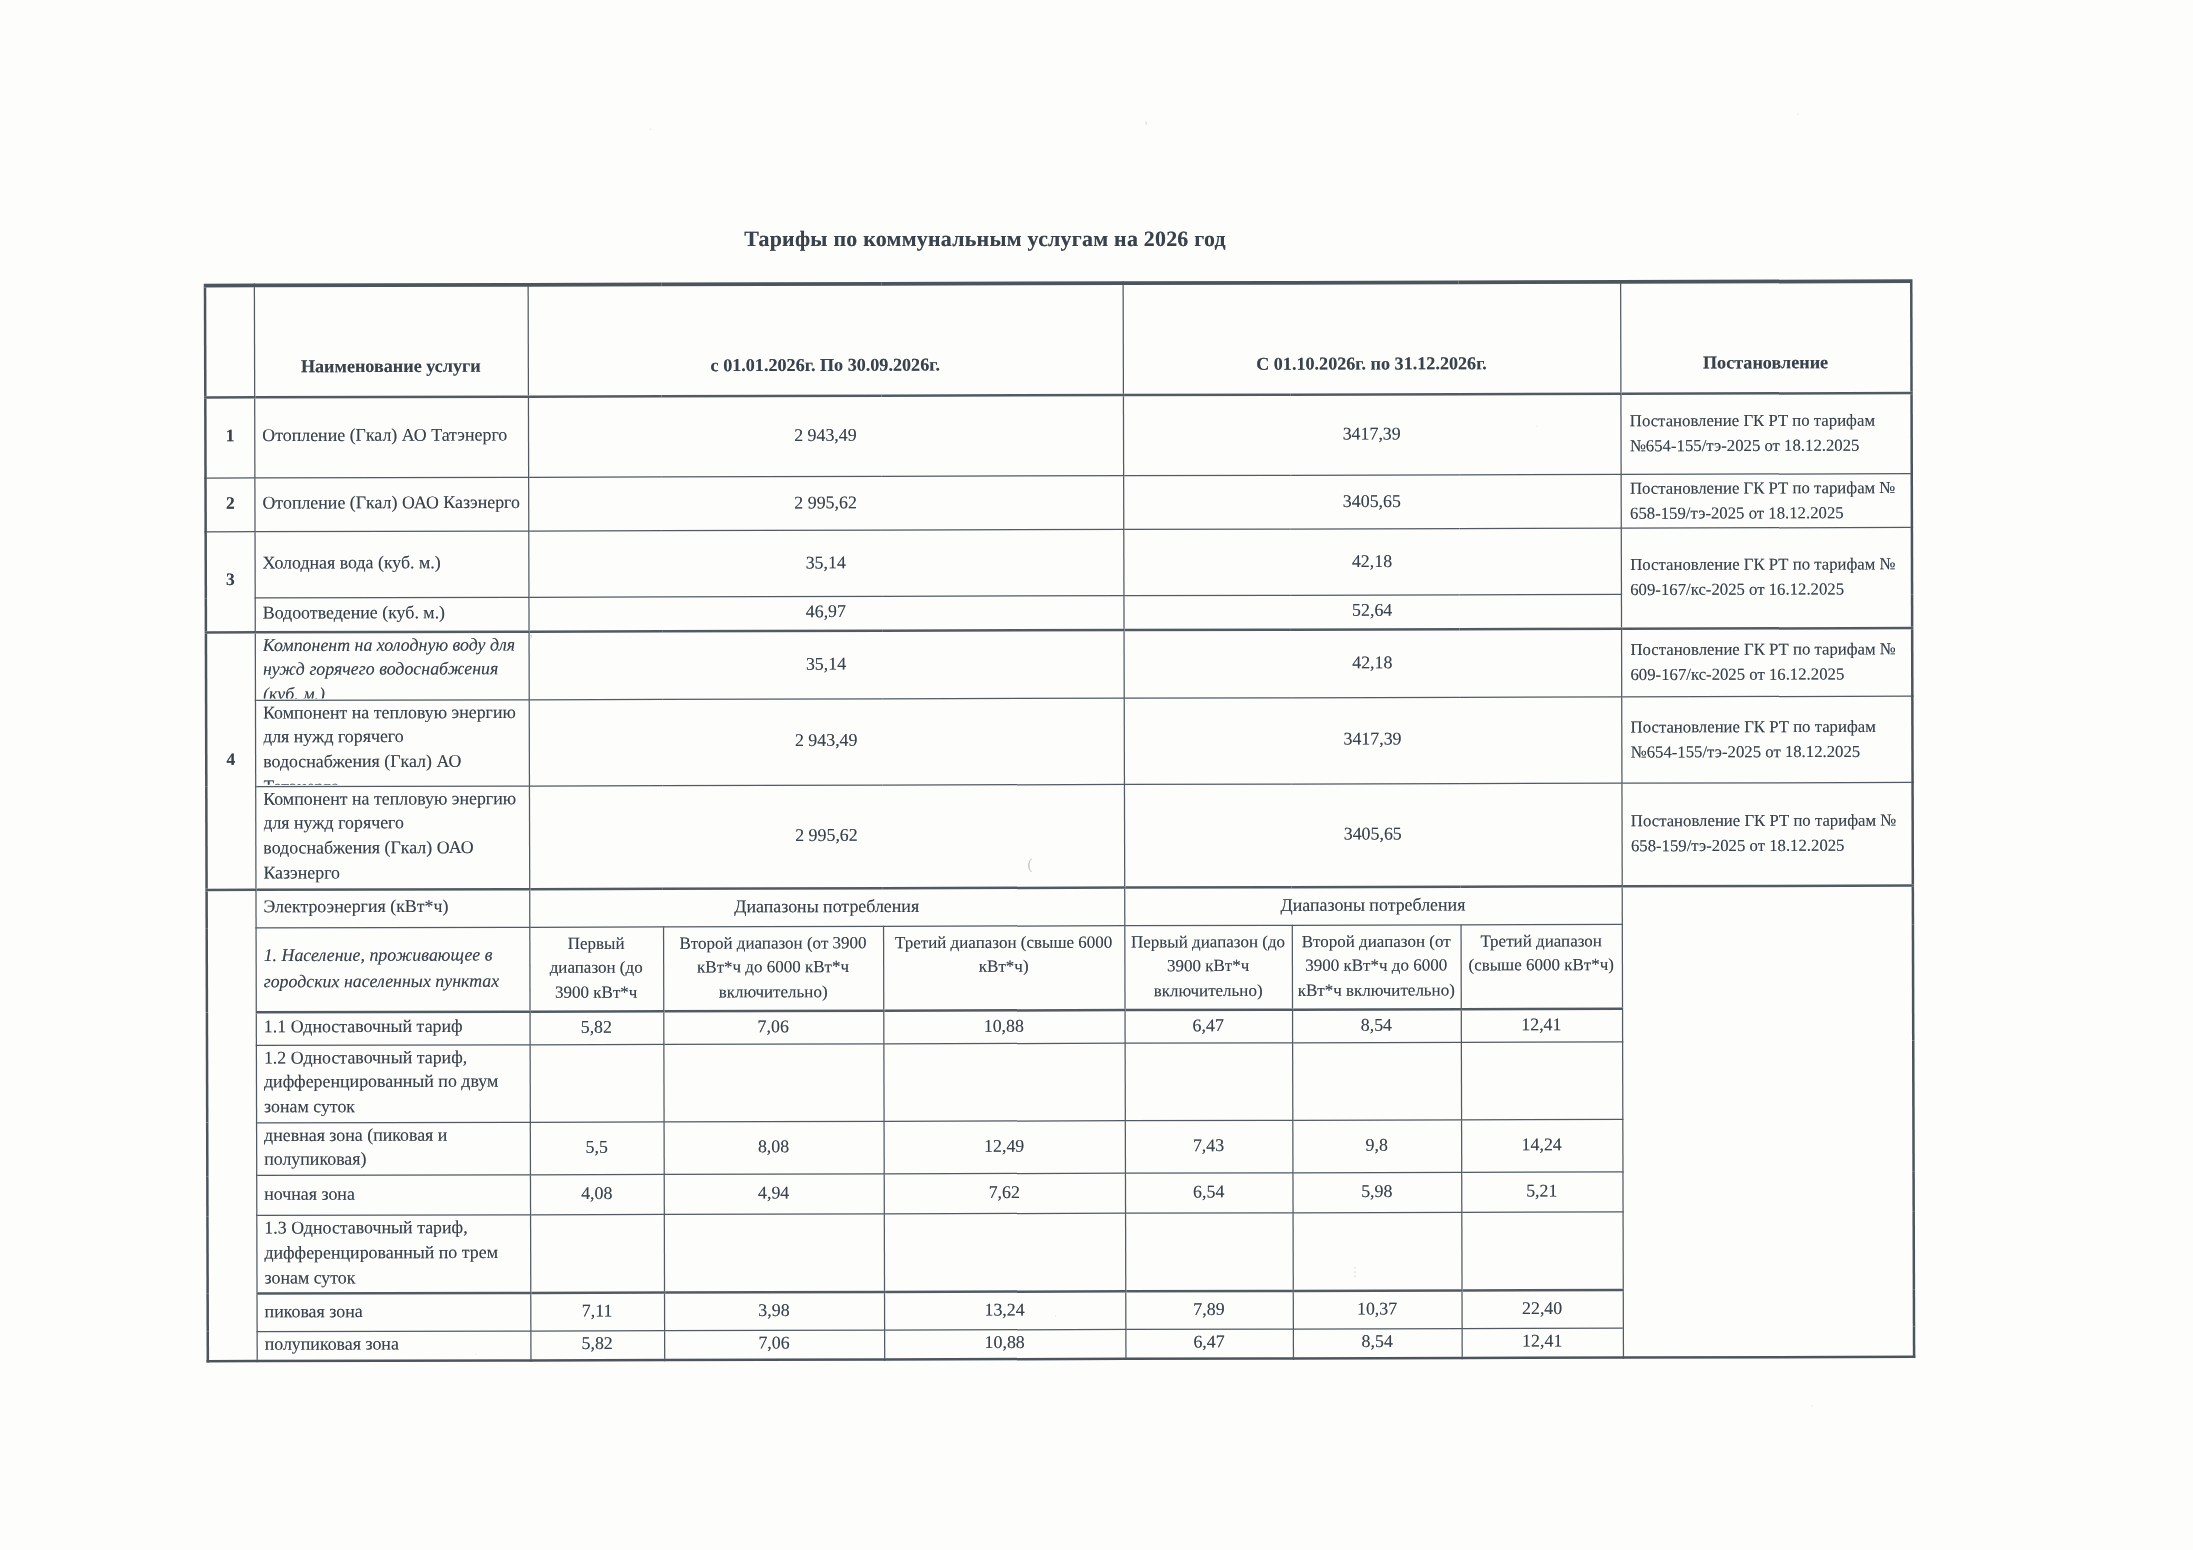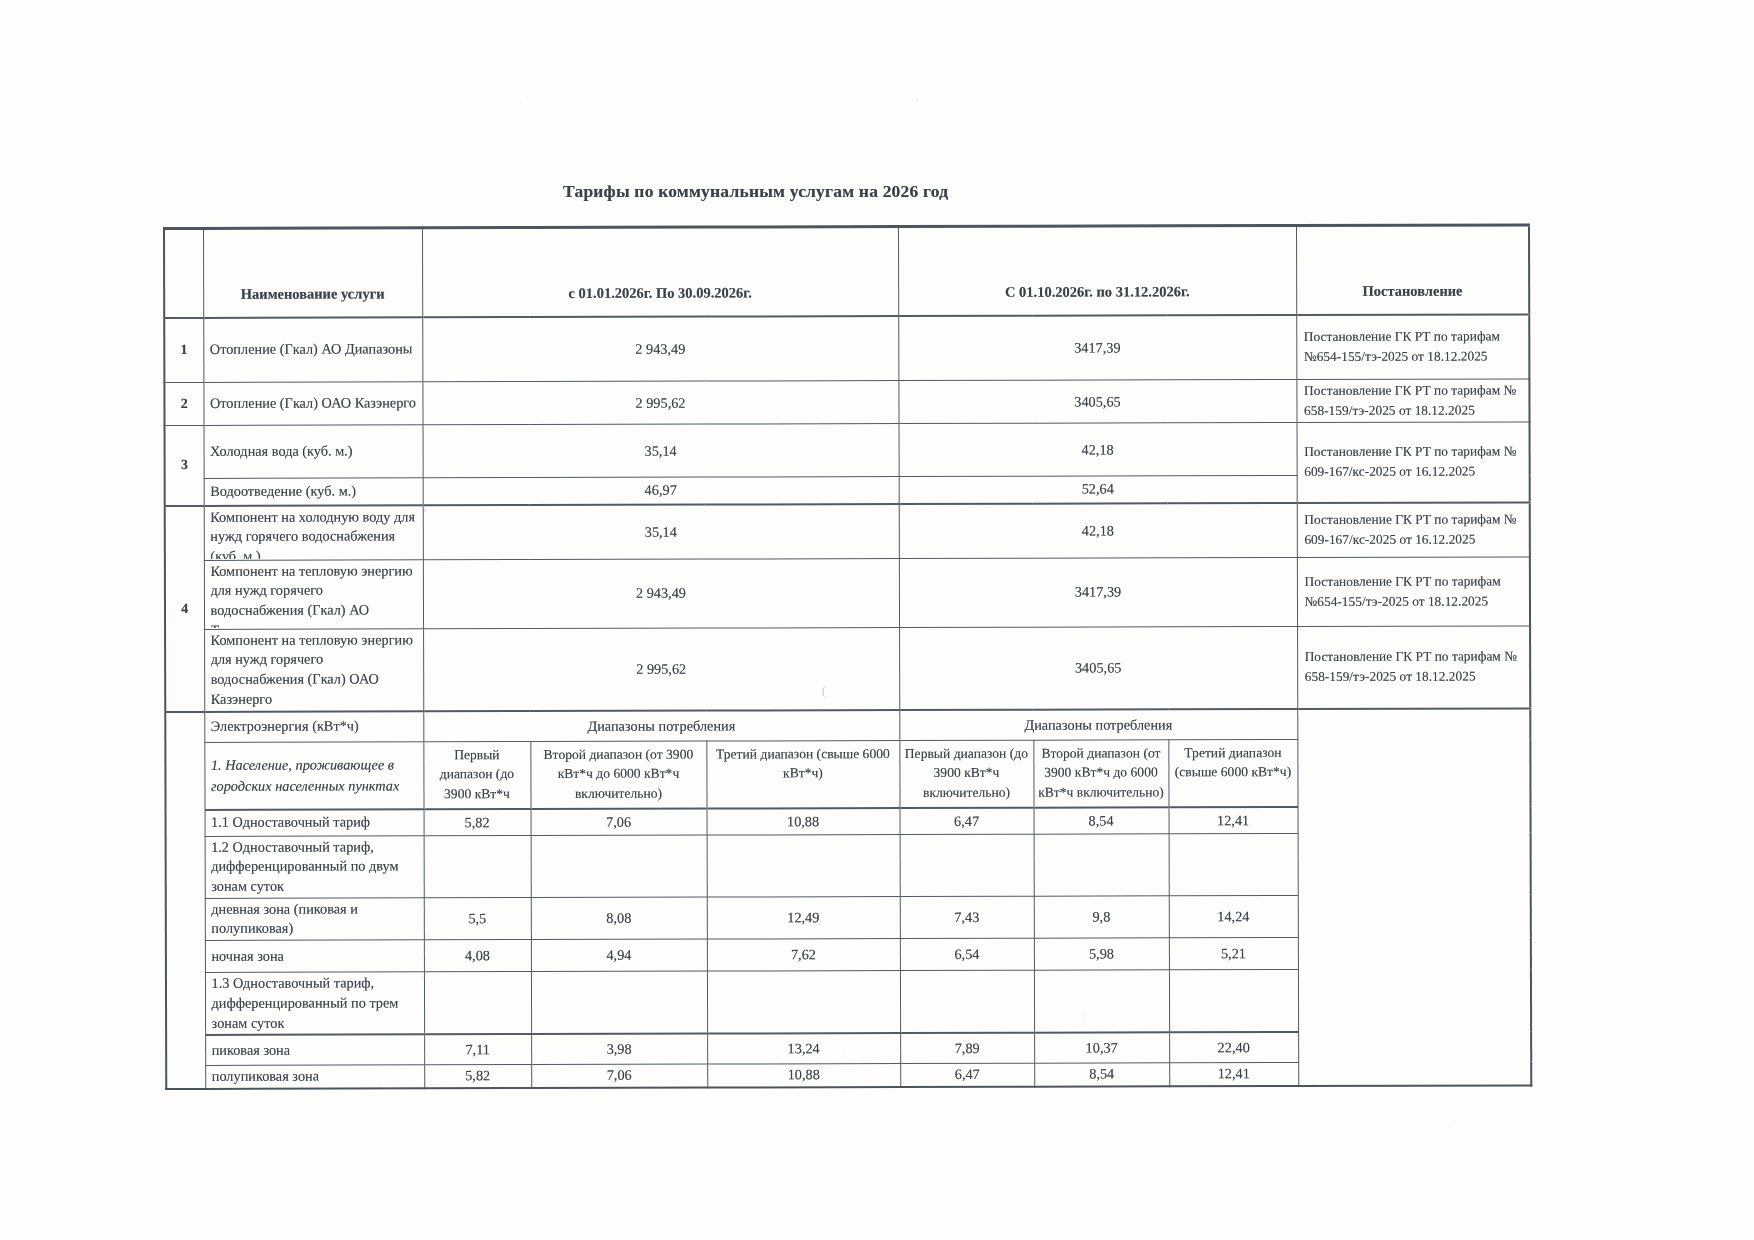--- a/index.html
+++ b/index.html
@@ -4,21 +4,21 @@
 <style>
   html,body{margin:0;padding:0;}
   body{
     width:1754px;height:1240px;overflow:hidden;position:relative;
     background:#fdfdfb;
     font-family:"Liberation Serif","DejaVu Serif",serif;
     color:#3a434d;
   }
   .page-title{
     position:absolute;left:563px;top:181px;width:450px;
-    font-size:17.5px;font-weight:bold;
+    text-align:center;font-size:17.5px;font-weight:bold;
     letter-spacing:.2px;
     text-shadow:0 0 .5px rgba(58,67,77,.55);
   }
   .tbl-wrap{
     position:absolute;left:163px;top:227px;
     transform:rotate(-0.15deg);transform-origin:left top;
   }
   table{
     border-collapse:collapse;table-layout:fixed;width:1365px;
     font-size:14px;color:#3a434d;
@@ -35,21 +35,21 @@
   .c{text-align:center;}
   .cell-num{text-align:center;font-weight:bold;font-size:14px;}
   .cell-name{text-align:left;font-size:14.3px;line-height:1.38;padding-left:6px;}
   .cell-val{text-align:center;font-size:14.3px;}
   .hdr{font-weight:bold;font-size:14.5px;text-align:center;vertical-align:bottom;padding-bottom:13px;line-height:1.3;}
   .eh{font-size:13.6px;text-align:center;line-height:1.42;vertical-align:top;padding-top:3px;}
   .eh .hclip{height:62px;overflow:hidden;}
   .decree{font-size:13.4px;text-align:left;line-height:1.5;padding-left:7px;padding-right:4px;}
   .group-label{font-style:italic;font-size:14.3px;line-height:1.5;}
   .nclip{overflow:hidden;}
-  .r4a .nclip{max-height:51px;}
+  .r4a .nclip{max-height:51px;font-style:italic;}
   .r4b .nclip{max-height:66px;}
   .elec-label td{font-size:14.3px;}
   
   .speck{position:absolute;color:#8a8378;pointer-events:none;}
 </style>
 </head>
 <body>
 
 <div class="page-title">Тарифы по коммунальным услугам на 2026 год</div>
 
@@ -71,21 +71,21 @@
         <tr style="height:89px">
     <td class="hdr"></td>
     <td class="hdr">Наименование услуги</td>
     <td class="hdr" colspan="3">с 01.01.2026г. По 30.09.2026г.</td>
     <td class="hdr" colspan="3">С 01.10.2026г. по 31.12.2026г.</td>
     <td class="hdr">Постановление</td>
   </tr>
 
   <tr style="height:65px" class="heavy">
     <td class="cell-num">1</td>
-    <td class="cell-name">Отопление (Гкал) АО Диапазоны</td>
+    <td class="cell-name">Отопление (Гкал) АО Татэнерго</td>
     <td class="cell-val" colspan="3">2 943,49</td>
     <td class="cell-val" colspan="3">3417,39</td>
     <td class="decree">Постановление ГК РТ по тарифам №654-155/тэ-2025 от 18.12.2025</td>
   </tr>
 
   <tr style="height:42px">
     <td class="cell-num">2</td>
     <td class="cell-name">Отопление (Гкал) ОАО Казэнерго</td>
     <td class="cell-val" colspan="3">2 995,62</td>
     <td class="cell-val" colspan="3">3405,65</td>

